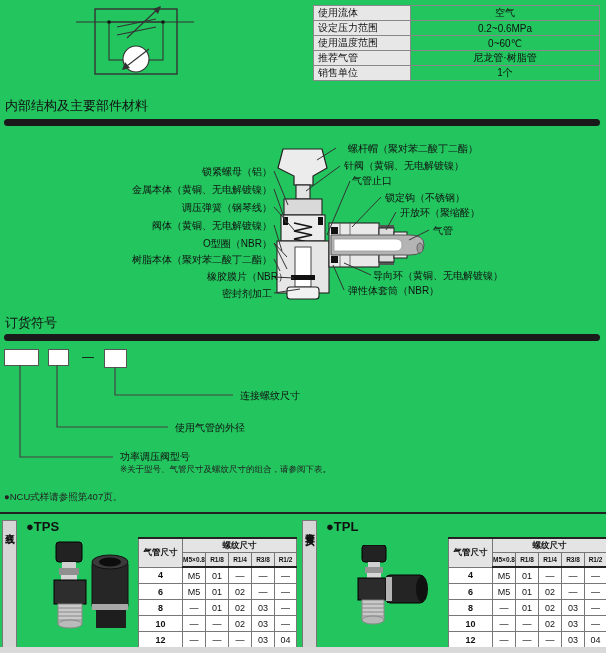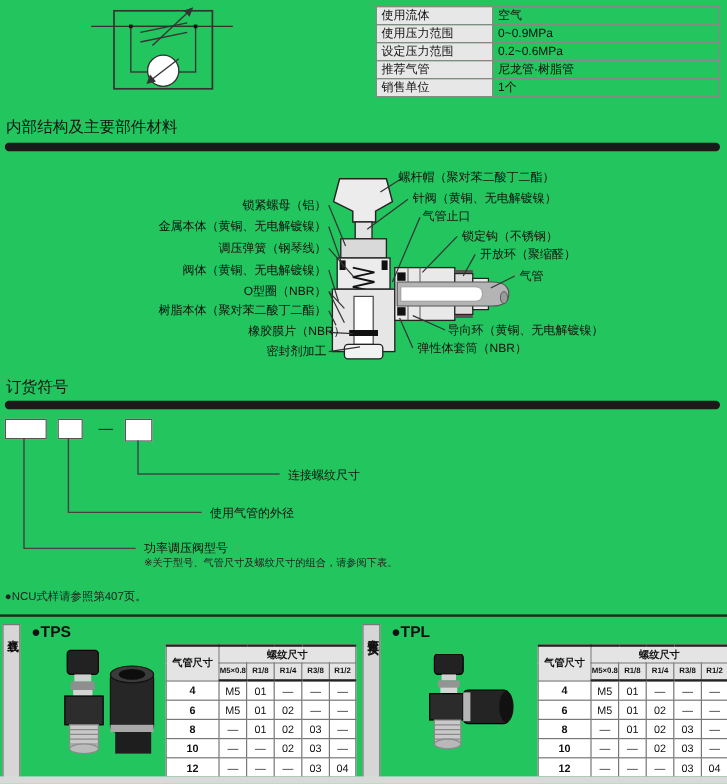--- a/index.html
+++ b/index.html
@@ -5,21 +5,21 @@
   html,body{margin:0;padding:0;background:#fff;}
   #page{position:relative;width:606px;height:653px;background:#22c55e;overflow:hidden;
         font-family:"Liberation Sans","DejaVu Sans",sans-serif;color:#111;}
   .abs{position:absolute;}
   .black-bar{height:7px;background:#1a1a1a;border-radius:4px;}
   .sec-title{font-size:13px;font-weight:normal;white-space:nowrap;}
   
   .spec{border-collapse:collapse;width:287px;font-size:10px;table-layout:fixed;}
   .spec td{border:1px solid #888;height:12.7px;padding:0 4px;overflow:hidden;white-space:nowrap;}
   .spec td.l{background:#e7e7e7;width:88px;text-align:left;}
-  .spec td.v{text-align:left;}
+  .spec td.v{text-align:center;}
   
   .lbl{position:absolute;font-size:10px;white-space:nowrap;line-height:11px;}
   
   .obox{position:absolute;border:1.5px solid #555;background:#fff;}
   .callout{position:absolute;font-size:10px;white-space:nowrap;}
   .note{position:absolute;font-size:8.5px;white-space:nowrap;color:#222;}
   
   .size{border-collapse:collapse;table-layout:fixed;width:158px;background:#fff;
         border-top:2px solid #222;border-bottom:2px solid #15803d;}
   .size th,.size td{border:1px solid #777;text-align:center;padding:0;overflow:hidden;white-space:nowrap;}
@@ -51,26 +51,26 @@
     <polygon points="52,68 60,66 55,60" fill="#333"></polygon>
   </svg>
 
   <table class="spec abs" style="left:313px;top:5px">
     <tbody>
         <tr>
       <td class="l">使用流体</td>
       <td class="v">空气</td>
         </tr>
     <tr>
-      <td class="l">使用压力范围</td>
-      <td class="v">0~0.9MPa</td>
-        </tr>
-    <tr>
       <td class="l">设定压力范围</td>
       <td class="v">0.2~0.6MPa</td>
+        </tr>
+    <tr>
+      <td class="l">使用温度范围</td>
+      <td class="v">0~60℃</td>
         </tr>
     <tr>
       <td class="l">推荐气管</td>
       <td class="v">尼龙管·树脂管</td>
         </tr>
     <tr>
       <td class="l">销售单位</td>
       <td class="v">1个</td>
         </tr>
   </tbody>
@@ -130,21 +130,21 @@
 
   <div class="lbl" style="top:166px;right:334px">锁紧螺母（铝）</div>
   <div class="lbl" style="top:184px;right:334px">金属本体（黄铜、无电解镀镍）</div>
   <div class="lbl" style="top:202px;right:334px">调压弹簧（钢琴线）</div>
   <div class="lbl" style="top:220px;right:334px">阀体（黄铜、无电解镀镍）</div>
   <div class="lbl" style="top:238px;right:334px">O型圈（NBR）</div>
   <div class="lbl" style="top:254px;right:334px">树脂本体（聚对苯二酸丁二酯）</div>
   <div class="lbl" style="top:271px;right:318px">橡胶膜片（NBR）</div>
   <div class="lbl" style="top:288px;right:334px">密封剂加工</div>
 
-  <div class="lbl" style="top:143px;left:332px">螺杆帽（聚对苯二酸丁二酯）</div>
+  <div class="lbl" style="top:143px;left:348px">螺杆帽（聚对苯二酸丁二酯）</div>
   <div class="lbl" style="top:160px;left:344px">针阀（黄铜、无电解镀镍）</div>
   <div class="lbl" style="top:175px;left:352px">气管止口</div>
   <div class="lbl" style="top:192px;left:385px">锁定钩（不锈钢）</div>
   <div class="lbl" style="top:207px;left:400px">开放环（聚缩醛）</div>
   <div class="lbl" style="top:225px;left:433px">气管</div>
   <div class="lbl" style="top:270px;left:373px">导向环（黄铜、无电解镀镍）</div>
   <div class="lbl" style="top:285px;left:348px">弹性体套筒（NBR）</div>
 
   <div class="sec-title abs" style="left:5px;top:314px">订货符号</div>
   <div class="black-bar abs" style="left:4px;top:334px;width:596px"></div>

